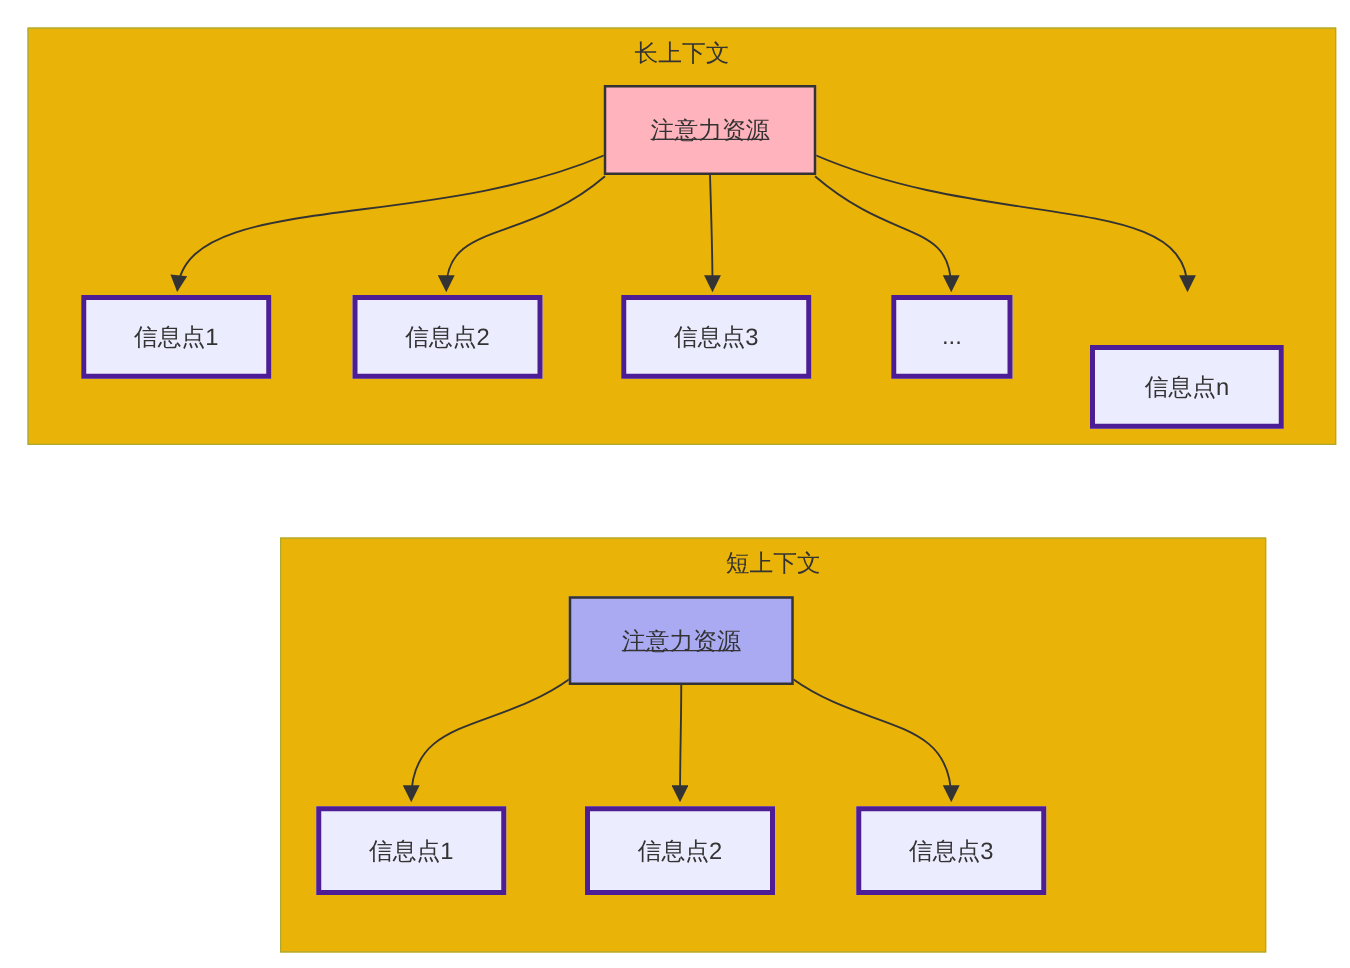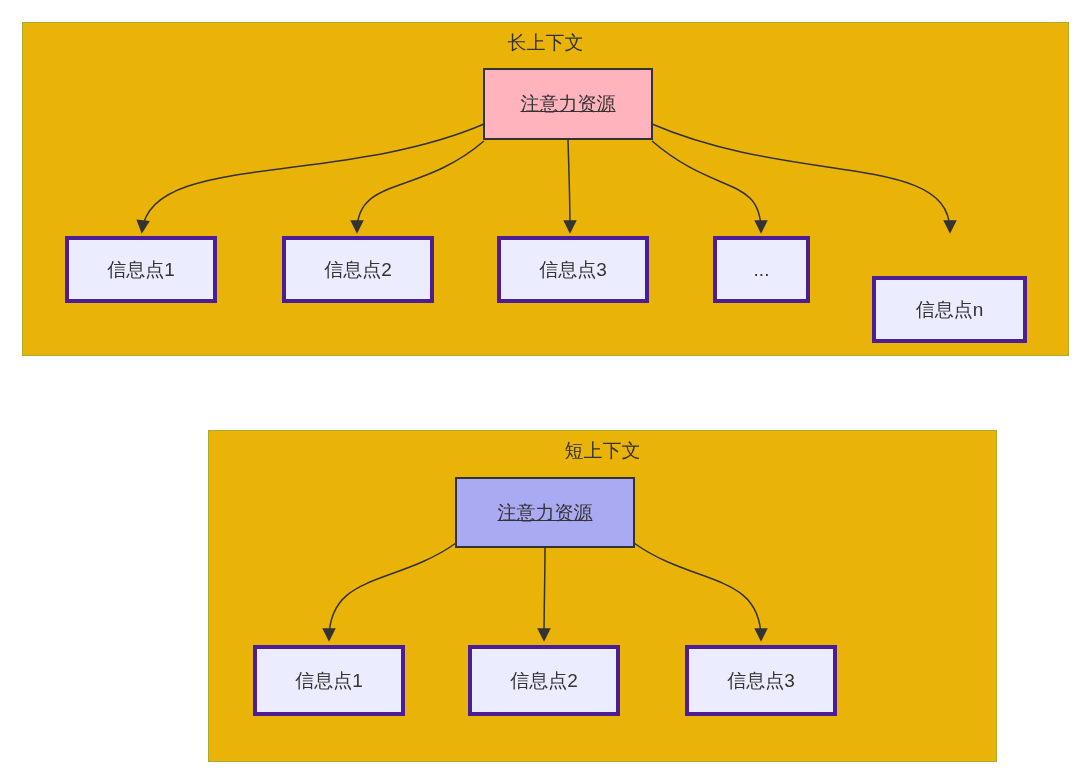--- a/index.html
+++ b/index.html
@@ -54,21 +54,21 @@
 </style>
 </head>
 <body>
 
 <div class="stage">
 
   <div class="cluster" style="left:22px; top:22px; width:1047px; height:334px;">
     <div class="cluster-title">长上下文</div>
   </div>
 
-  <div class="cluster" style="left:208px; top:430px; width:789px; height:332px;font-family:Liberation Serif, serif;">
+  <div class="cluster" style="left:224px; top:430px; width:789px; height:332px;font-family:Liberation Serif, serif;">
     <div class="cluster-title">短上下文</div>
   </div>
 
   <svg class="edges" width="1080" height="774" viewBox="0 0 1080 774">
     <defs>
       <marker id="arrowhead" viewBox="0 0 10 10" refX="8" refY="5" markerWidth="10" markerHeight="9" orient="auto">
         <path d="M0,0 L10,5 L0,10 Z" fill="#333333"></path>
       </marker>
     </defs>
     <g stroke="#333333" stroke-width="1.5" fill="none">

